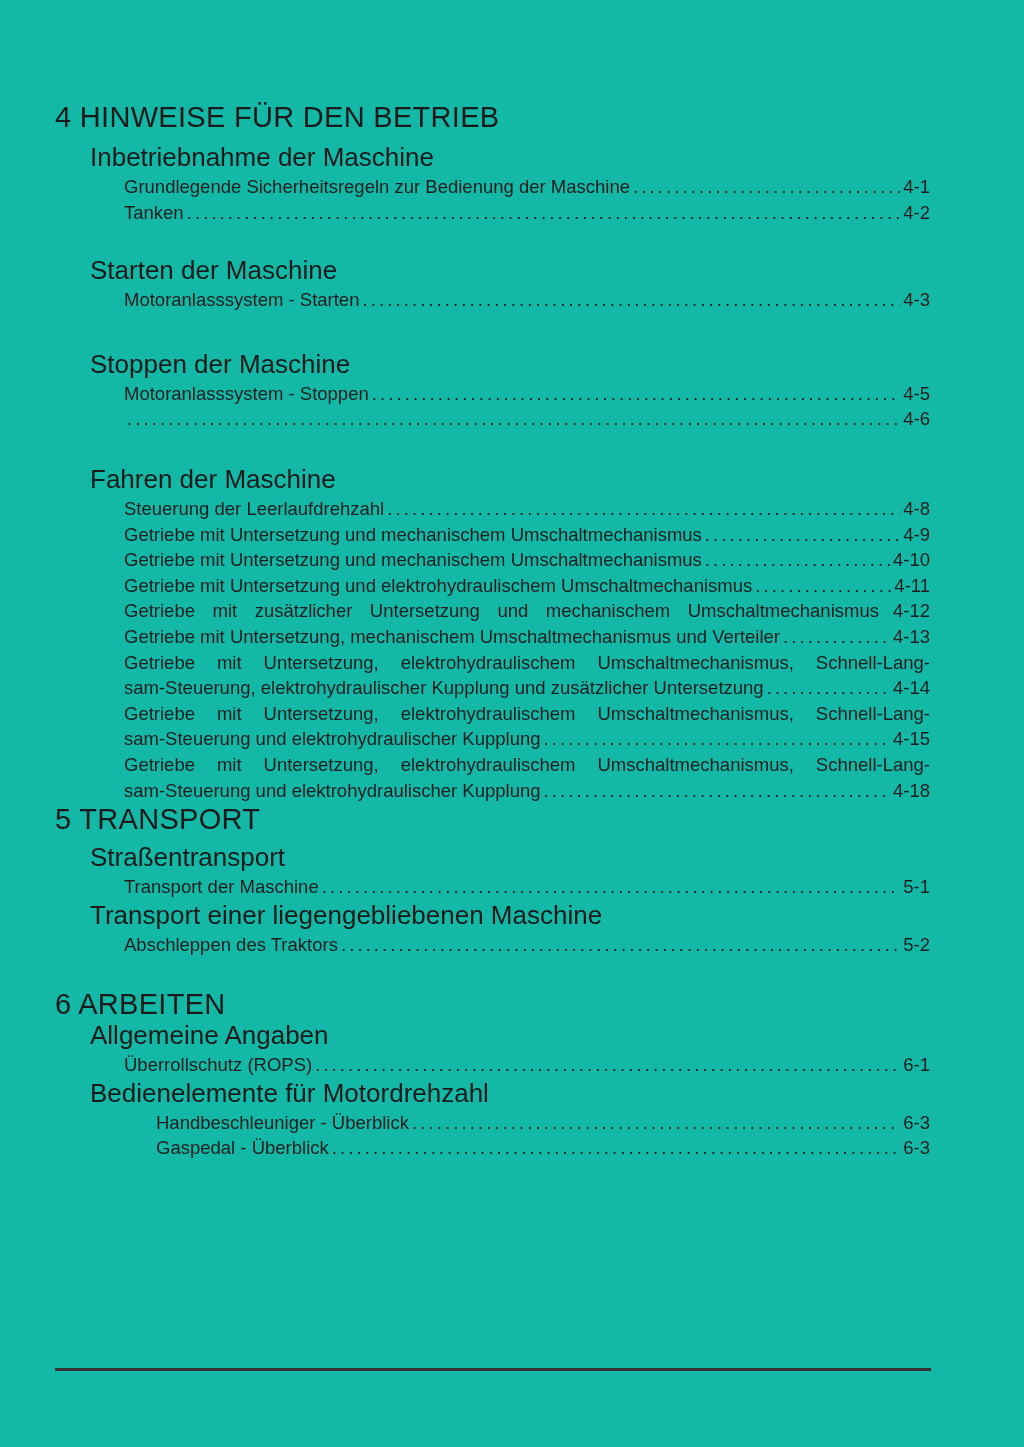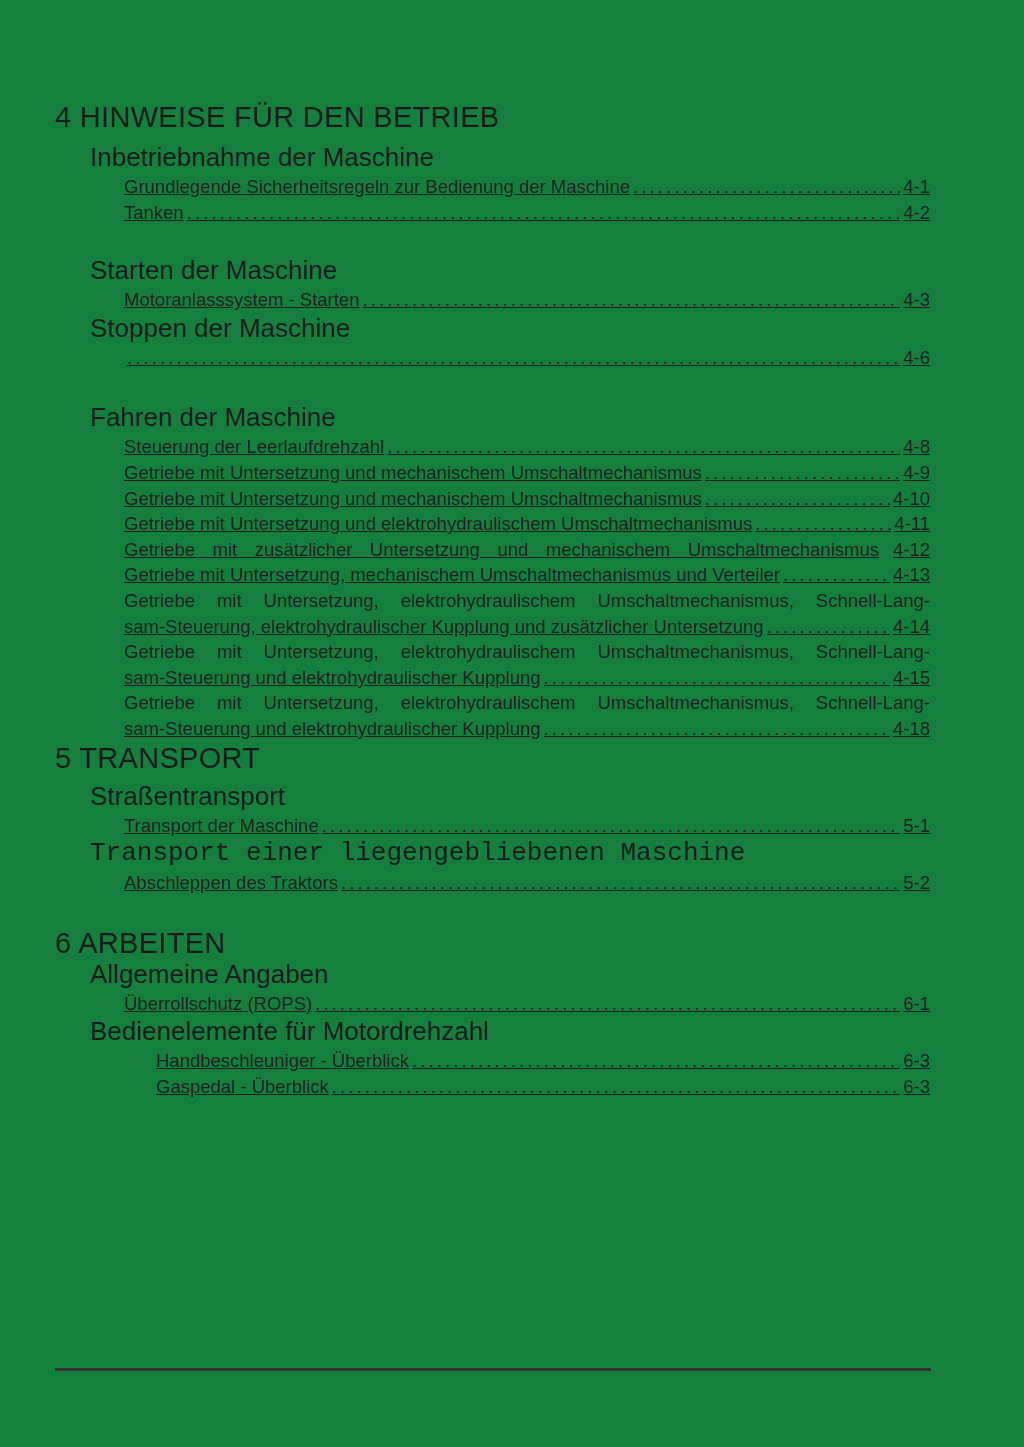--- a/index.html
+++ b/index.html
@@ -1,21 +1,21 @@
 <!DOCTYPE html>
 <html lang="de"><head>
 <meta charset="utf-8">
 <style>
   html, body { margin: 0; padding: 0; background: #ffffff; }
   .page {
     position: relative;
     width: 1024px;
     height: 1447px;
     box-sizing: border-box;
-    background: #15803d;
+    background: #14b8a6;
     padding: 101px 94px 0 55px;
     font-family: "Liberation Sans", sans-serif;
     color: #1c1c1c;
     overflow: hidden;
   }
   h1.chapter-title {
     font-size: 29px;
     font-weight: 400;
     line-height: 32px;
     margin: 0;
@@ -25,37 +25,37 @@
   h2.section-title {
     font-size: 26px;
     font-weight: 400;
     line-height: 30px;
     margin: 0 0 0 35px;
     color: #1a1a1a;
   }
   .entries { margin: 2px 0 0 69px; }
   .entries.deep { margin-left: 101px; }
   .toc-entry { font-size: 18.5px; line-height: 25.6px; color: #1e1e1e; }
-  .entry-main { display: flex; align-items: baseline; text-decoration: underline; }
+  .entry-main { display: flex; align-items: baseline; }
   .entry-title { white-space: nowrap; }
   .wrap-line { text-align: justify; text-align-last: justify; }
   .dots { flex: 1 1 auto; overflow: hidden; white-space: nowrap; margin: 0 3px; min-width: 0; }
   .dots::after {
     content: "........................................................................................................................";
     letter-spacing: 3.1px;
   }
   .toc-entry.stretch .entry-title {
     flex: 1 1 auto;
     white-space: normal;
     text-align: justify;
     text-align-last: justify;
     margin-right: 14px;
   }
   .page-num { white-space: nowrap; }
-  .mt-sec { margin-top: 34px; font-family: Liberation Mono, monospace; }
+  .mt-sec { margin-top: 34px; }
   .mt-sec-sm { margin-top: 8px; }
   .mt-ch { margin-top: 29px; }
   .bottom-rule {
     position: absolute;
     left: 55px;
     top: 1368px;
     width: 876px;
     height: 3px;
     background: #333333;
   }
@@ -89,22 +89,29 @@
   <div class="entries">
     <div class="toc-entry">
       <div class="entry-main">
         <span class="entry-title">Motoranlasssystem - Starten</span>
         <span class="dots"></span>
         <span class="page-num">4-3</span>
       </div>
     </div>
   </div>
 
-  <h2 class="section-title" style="">Stoppen der Maschine</h2>
-  <div class="entries">
+  <h2 class="section-title" style="margin-top:36px">Stoppen der Maschine</h2>
+  <div class="entries">
+    <div class="toc-entry">
+      <div class="entry-main">
+        <span class="entry-title">Motoranlasssystem - Stoppen</span>
+        <span class="dots"></span>
+        <span class="page-num">4-5</span>
+      </div>
+    </div>
     <div class="toc-entry">
       <div class="entry-main">
         <span class="dots"></span>
         <span class="page-num">4-6</span>
       </div>
     </div>
   </div>
 
   <h2 class="section-title" style="margin-top:32px">Fahren der Maschine</h2>
   <div class="entries">

